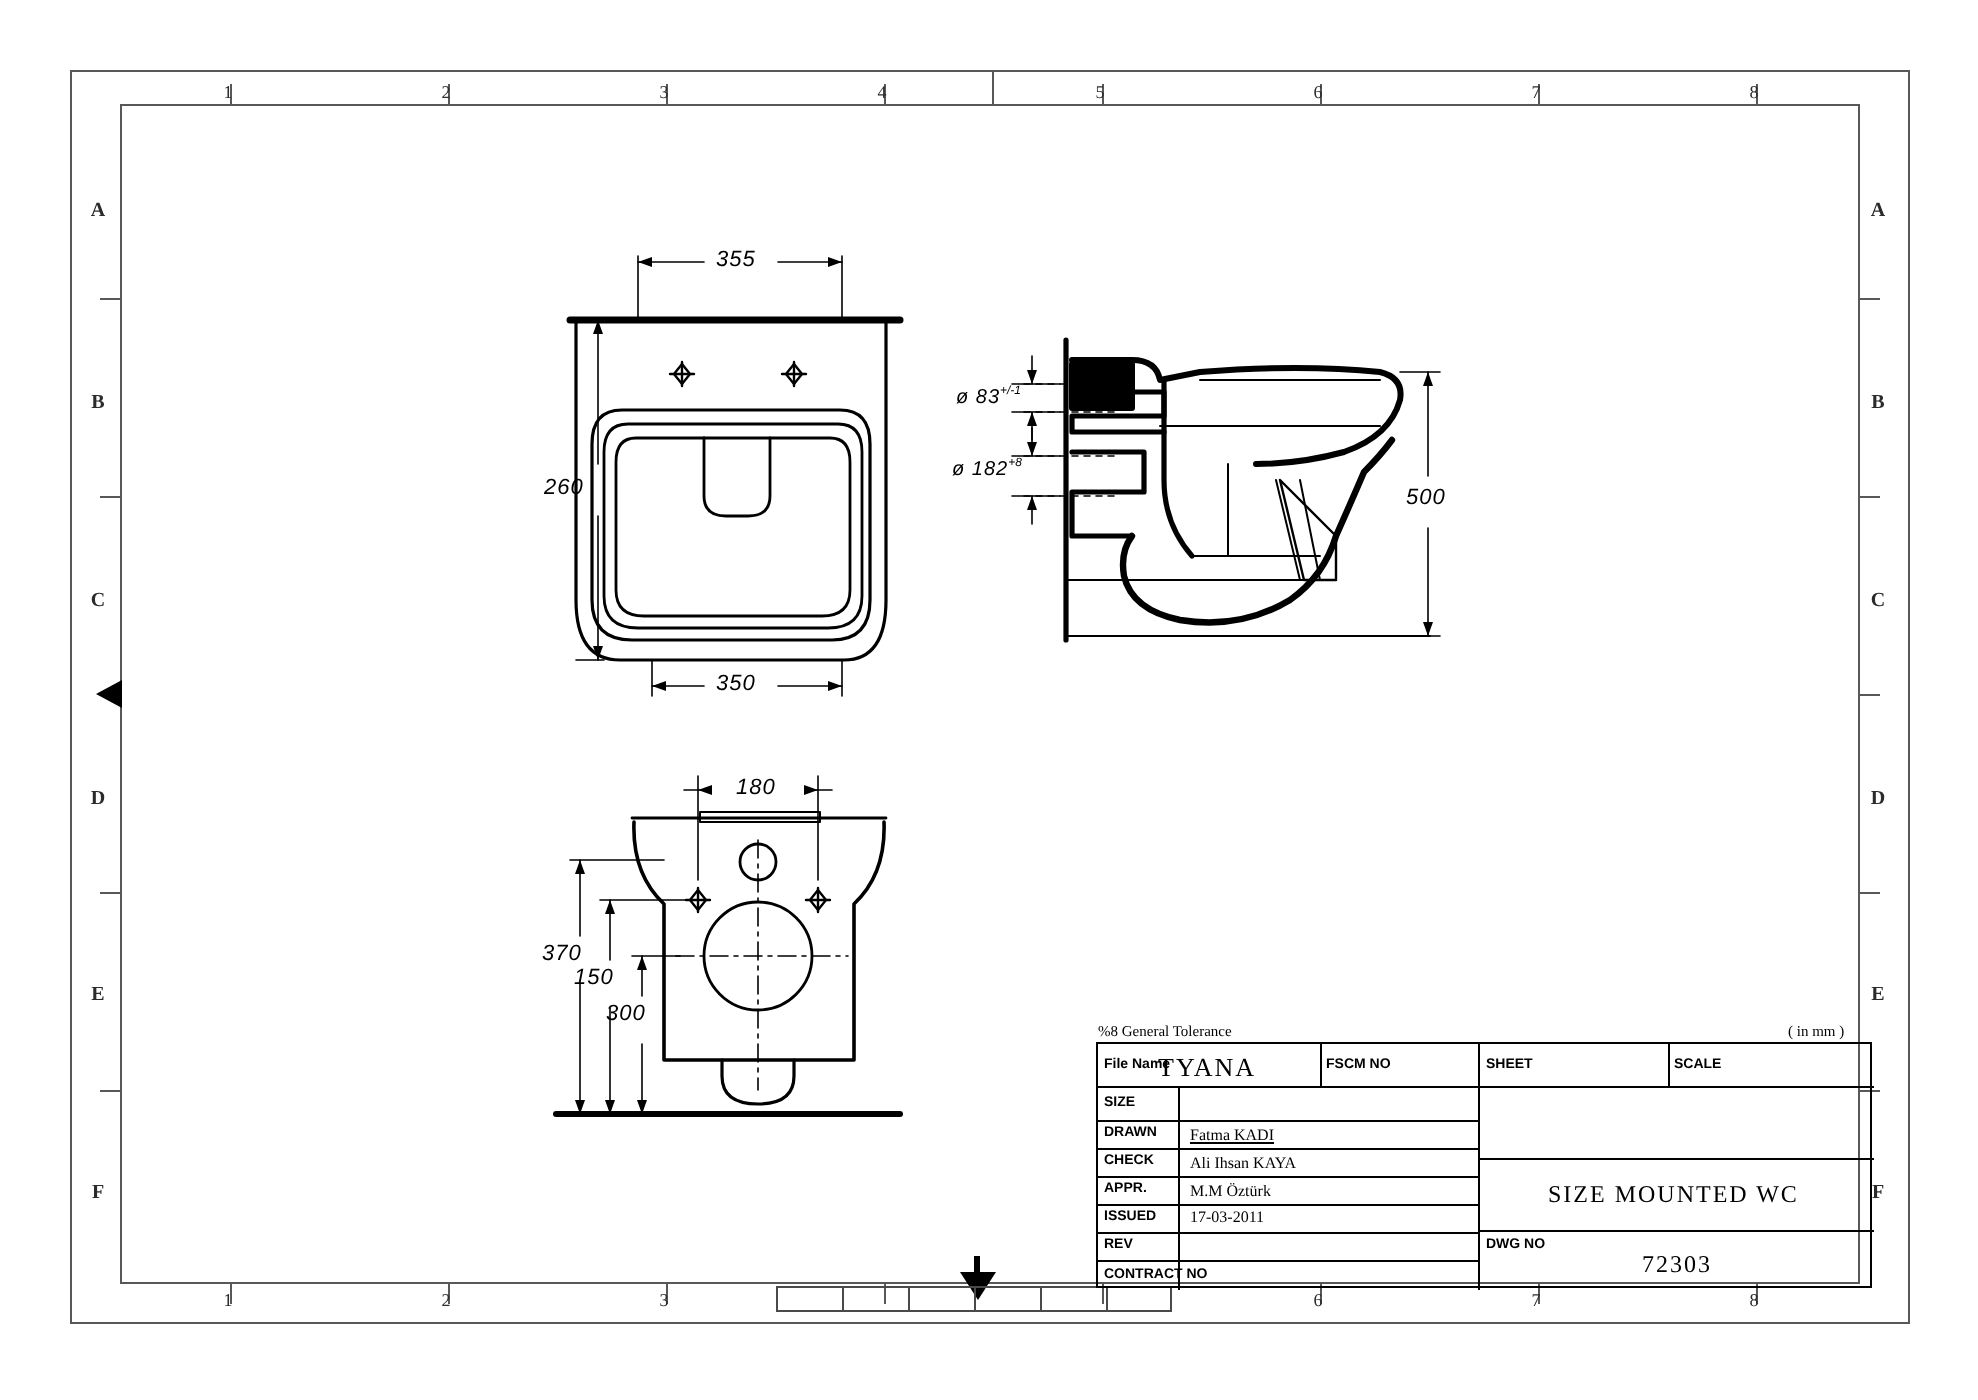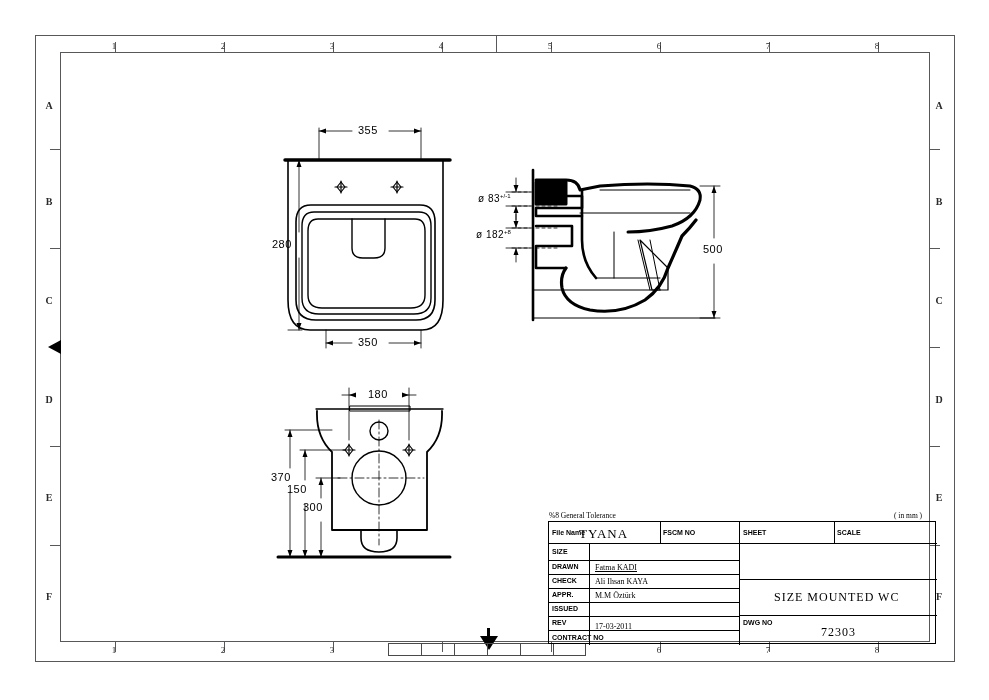--- a/index.html
+++ b/index.html
@@ -93,20 +93,21 @@
   .bottom-boxes > div:last-child { border-right: 1px solid #4a4a4a; }
 
   
   .dimtext {
     position: absolute;
     font-family: "Liberation Sans", sans-serif;
     font-size: 11px;
     color: #000;
     white-space: nowrap;
     letter-spacing: 0.5px;
+    font-style: italic;
   }
   .dimtext.small {
     font-size: 10px;
   }
   .sup {
     font-size: 6px;
     vertical-align: super;
     letter-spacing: 0;
   }
   svg { display:block; }
@@ -412,21 +413,21 @@
         <line x1="316" y1="478" x2="340" y2="478"></line>
         <line x1="321" y1="478" x2="321" y2="498"></line>
         <line x1="321" y1="522" x2="321" y2="557"></line>
         <path d="M321,478 l-2.5,7 l5,0 Z" fill="#000" stroke="none"></path>
         <path d="M321,557 l-2.5,-7 l5,0 Z" fill="#000" stroke="none"></path>
       </g>
     </g>
   </svg>
 
   <span class="dimtext" style="left:358px;top:124px;">355</span>
-  <span class="dimtext" style="left:272px;top:238px;">280</span>
+  <span class="dimtext" style="left:272px;top:238px;">260</span>
   <span class="dimtext" style="left:358px;top:336px;">350</span>
 
   <span class="dimtext small" style="left:478px;top:193px;"><span>ø 83</span><span class="sup">+/-1</span></span>
   <span class="dimtext small" style="left:476px;top:229px;"><span>ø 182</span><span class="sup">+8</span></span>
   <span class="dimtext" style="left:703px;top:243px;">500</span>
 
   <span class="dimtext" style="left:368px;top:388px;">180</span>
   <span class="dimtext" style="left:271px;top:471px;">370</span>
   <span class="dimtext" style="left:287px;top:483px;">150</span>
   <span class="dimtext" style="left:303px;top:501px;">300</span>
@@ -465,21 +466,21 @@
     <span class="tb-value" style="left:44px;top:26px;"></span>
     <span class="tb-label" style="left:3px;top:41px;">DRAWN</span>
     <span class="tb-value" style="left:46px;top:41px;text-decoration:underline;">Fatma KADI</span>
     <span class="tb-label" style="left:3px;top:55px;">CHECK</span>
     <span class="tb-value" style="left:46px;top:55px;">Ali Ihsan KAYA</span>
     <span class="tb-label" style="left:3px;top:69px;">APPR.</span>
     <span class="tb-value" style="left:46px;top:69px;">M.M Öztürk</span>
     <span class="tb-label" style="left:3px;top:83px;">ISSUED</span>
     <span class="tb-value" style="left:46px;top:83px;"></span>
     <span class="tb-label" style="left:3px;top:97px;">REV</span>
-    <span class="tb-value" style="left:46px;top:100px;">17-03-2011</span>
+    <span class="tb-value" style="left:46px;top:82px;">17-03-2011</span>
     <span class="tb-label" style="left:3px;top:112px;">CONTRACT NO</span>
     <span class="tb-value" style="left:72px;top:112px;"></span>
 
     <span class="tb-value big" style="left:225px;top:68px;font-size:12px;top:68px;">SIZE MOUNTED WC</span>
 
     <span class="tb-label" style="left:194px;top:97px;">DWG NO</span>
     <span class="tb-value big" style="left:272px;top:103px;font-size:12px;">72303</span>
   </div>
 
 </div>

